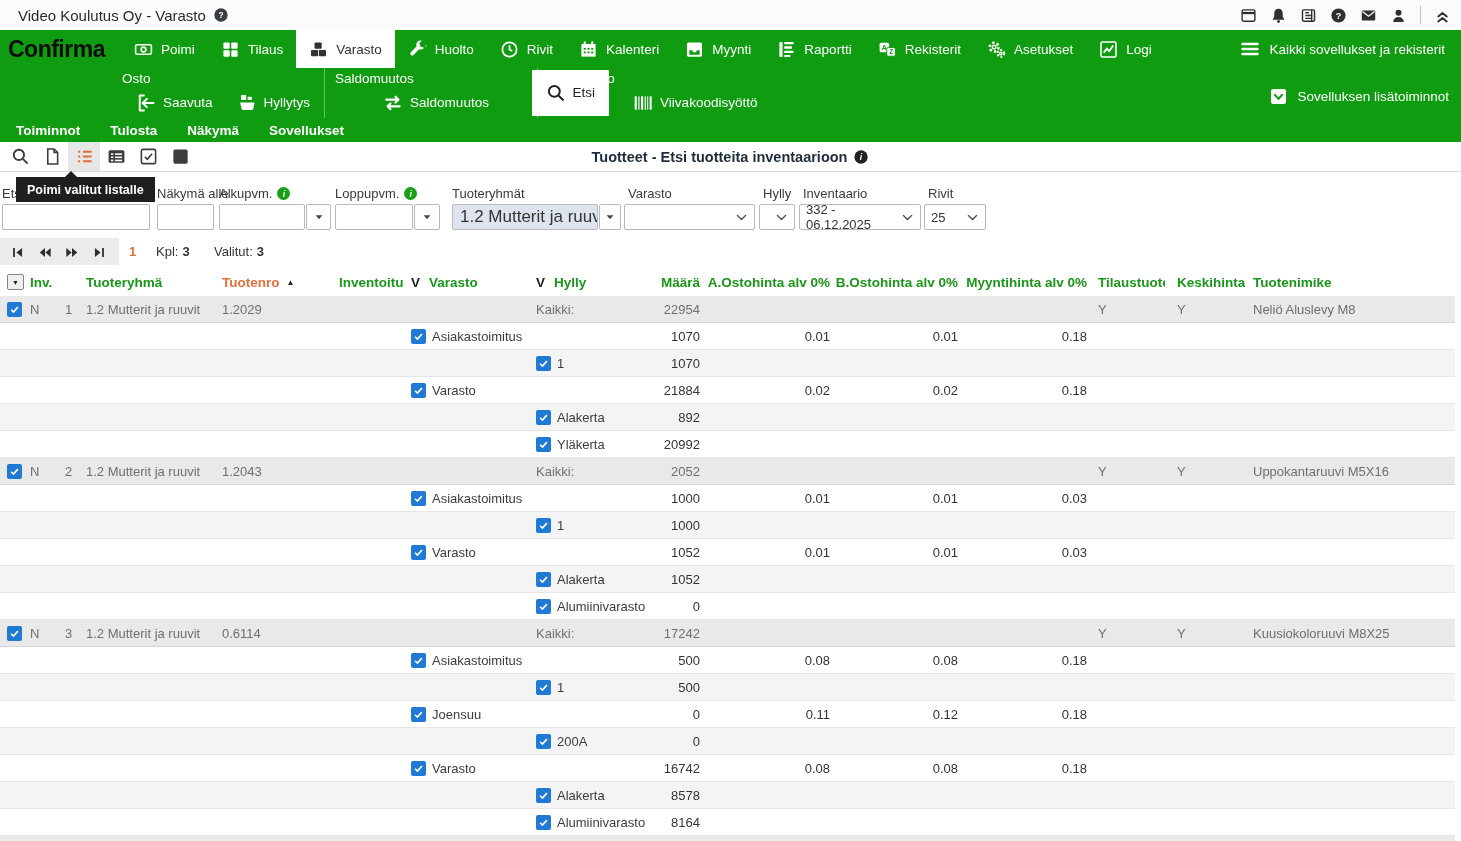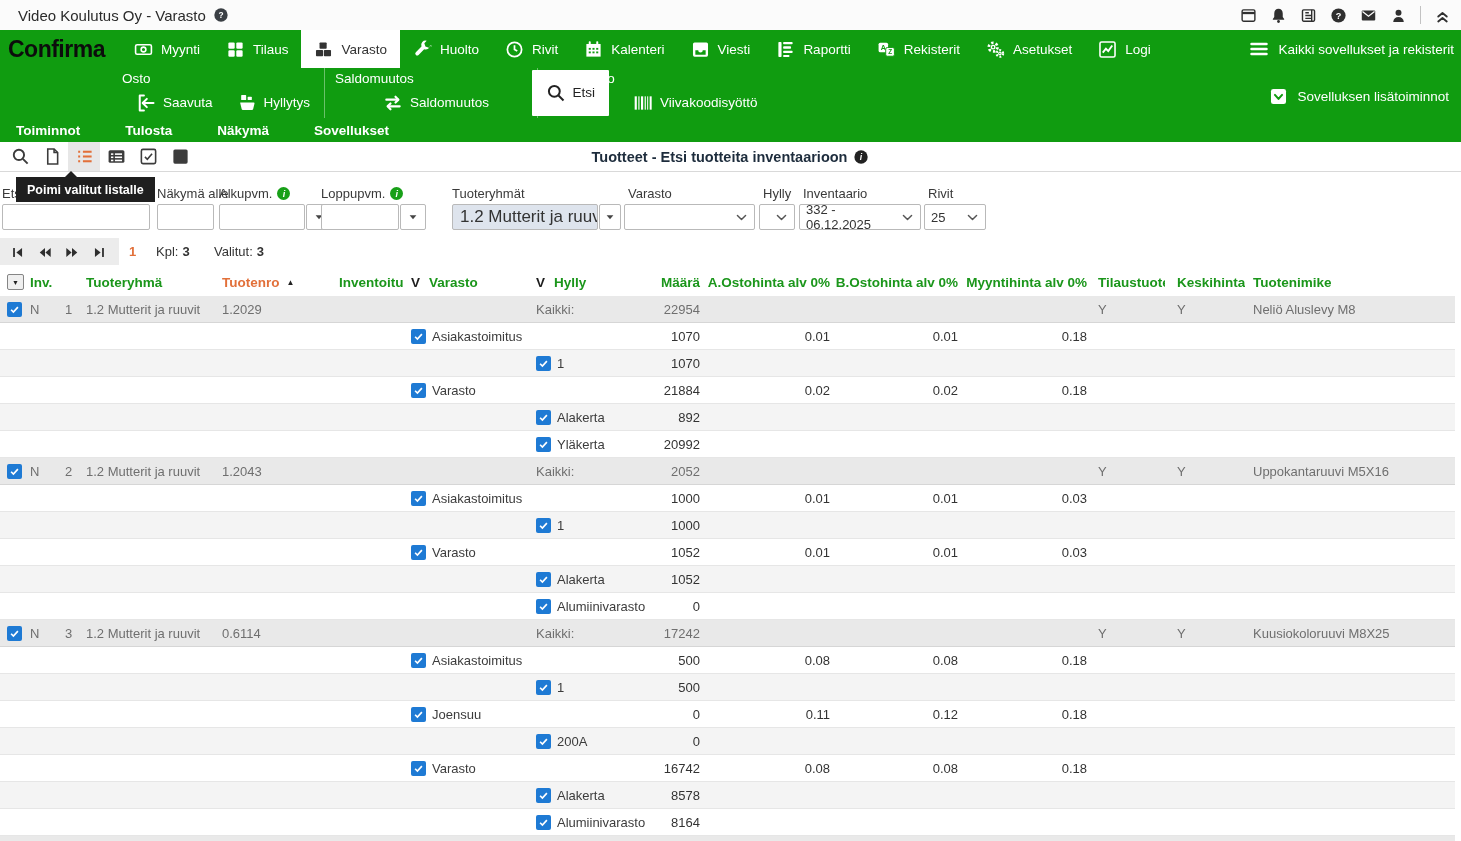--- a/index.html
+++ b/index.html
@@ -27,21 +27,21 @@
   .nav1{height:38px;background:var(--green);display:flex;align-items:stretch;position:relative}
   .brand{font-size:23px;font-weight:700;color:#0c0c0c;letter-spacing:-0.5px;
     display:flex;align-items:center;padding:0 16px 0 8px}
   .nav-items{display:flex;align-items:stretch}
   .nav-item{display:flex;align-items:center;gap:8px;padding:0 13px;color:#fff;
     font-size:13.5px;cursor:pointer;position:relative;white-space:nowrap}
   .nav-item .icon svg{width:19px;height:19px}
   .nav-item.active{background:#fff;color:#333}
   .nav-item.active::after{content:"";position:absolute;left:0;right:0;bottom:-4px;height:4px;background:#fff}
   .nav-right{margin-left:auto;display:flex;align-items:center;gap:9px;color:#fff;
-    font-size:13.5px;padding-right:7px;cursor:pointer;white-space:nowrap}
+    font-size:13.5px;padding-right:16px;cursor:pointer;white-space:nowrap}
   .nav-right .icon svg{width:20px;height:20px}
 
   
   .nav2{height:50px;background:var(--green);position:relative;display:flex;align-items:stretch}
   .sn-groups{display:flex;align-items:stretch}
   .sn-group{padding:3px 0 0 10px;border-left:1px solid rgba(255,255,255,.38)}
   .sn-group:first-child{margin-left:112px;border-left:none}
   .sn-group:nth-child(1){width:212px}
   .sn-group:nth-child(2){width:213px}
   .sn-group:nth-child(3){width:204px}
@@ -49,21 +49,21 @@
   .sn-label{color:#fff;font-size:13.5px;line-height:16px;height:18px}
   .sn-items{display:flex;align-items:center;justify-content:center;gap:24px;height:27px}
   .sn-item{display:flex;align-items:center;gap:7px;color:#fff;font-size:13.5px;cursor:pointer;white-space:nowrap}
   .sn-item .icon svg{width:20px;height:20px}
   .sn-item.active{background:#fff;color:#222;height:46px;margin-top:-20px;padding:0 14px;border-radius:1px}
   .sn-more{position:absolute;right:12px;bottom:12px;display:flex;align-items:center;gap:9px;
     color:#fff;font-size:13.5px;cursor:pointer}
   .sn-more .icon svg{width:19px;height:19px}
 
   
-  .menubar{height:24px;background:var(--green);display:flex;align-items:center;gap:45px;padding-left:16px}
+  .menubar{height:24px;background:var(--green);display:flex;align-items:center;gap:30px;padding-left:16px}
   .menu-item{color:#fff;font-size:13.5px;font-weight:600;cursor:pointer}
 
   
   .toolbar{height:30px;background:#fff;border-bottom:1px solid #d9d9d9;position:relative;
     display:flex;align-items:stretch;padding-left:4px}
   .tool{width:32px;height:29px;display:flex;align-items:center;justify-content:center;
     color:#3c3c3c;cursor:pointer}
   .tool svg{width:19px;height:19px}
   .tool.active{background:#e7e7e7;color:var(--orange)}
   .tb-center{position:absolute;left:50%;top:0;height:29px;transform:translateX(-50%);
@@ -86,21 +86,21 @@
     display:flex;align-items:center;justify-content:center;cursor:pointer}
   .dbtn svg{width:12px;height:12px}
   .selval{height:26px;border:1px solid #b9b9b9;border-radius:2px;background:#dee4ed;color:#333;
     font-size:17px;display:flex;align-items:center;padding:0 7px;white-space:nowrap;overflow:hidden}
   .select{height:26px;border:1px solid #b9b9b9;border-radius:2px;background:#fff;color:#333;
     font-size:13px;display:flex;align-items:center;padding:0 6px;cursor:pointer;position:relative}
   .select .chev{margin-left:auto}
   .select .chev svg{width:13px;height:13px}
   .info{width:13px;height:13px;border-radius:50%;background:#18a018;color:#fff;font-size:9px;
     font-weight:700;display:inline-flex;align-items:center;justify-content:center;font-style:italic}
-  .f1{left:2px}.f2{left:157px}.f3{left:219px}.f4{left:321px}.f5{left:452px}
+  .f1{left:2px}.f2{left:157px}.f3{left:219px}.f4{left:335px}.f5{left:452px}
   .f6{left:624px}.f7{left:759px}.f8{left:799px}.f9{left:924px}
   .f1 .inp{width:148px}.f2 .inp{width:57px}
   .f3 .inp{width:86px}.f3 .dbtn{width:25px}
   .f4 .inp{width:78px}.f4 .dbtn{width:26px}
   .f5 .selval{width:146px}.f5 .dbtn{width:22px}
   .f6 .select{width:131px}.f7 .select{width:36px}.f8 .select{width:122px}.f9 .select{width:62px}
 
   
   .pagerow{height:33px;position:relative}
   .pg-strip{position:absolute;left:0;top:3px;width:119px;height:27px;background:#ececec;
@@ -203,21 +203,21 @@
 <div class="nav1">
   <div class="brand">Confirma</div>
   <div class="nav-items" id="nav-items">
       <div class="nav-item">
         <span class="icon">
           <svg viewBox="0 0 24 24" fill="none" stroke="currentColor" stroke-width="2">
             <rect x="2" y="6" width="20" height="12" rx="2"></rect>
             <circle cx="12" cy="12" r="3"></circle>
           </svg>
         </span>
-        <span class="lbl">Myynti</span>
+        <span class="lbl">Poimi</span>
       </div>
       <div class="nav-item">
         <span class="icon">
           <svg viewBox="0 0 24 24" fill="currentColor">
             <rect x="3" y="3" width="8" height="8" rx="1.5"></rect>
             <rect x="13" y="3" width="8" height="8" rx="1.5"></rect>
             <rect x="3" y="13" width="8" height="8" rx="1.5"></rect>
             <rect x="13" y="13" width="8" height="8" rx="1.5"></rect>
           </svg>
         </span>
@@ -268,21 +268,21 @@
         </span>
         <span class="lbl">Kalenteri</span>
       </div>
       <div class="nav-item">
         <span class="icon">
           <svg viewBox="0 0 24 24">
             <rect x="2.5" y="3" width="19" height="18" rx="2" fill="currentColor"></rect>
             <path d="M5.5 13h3.6a2.9 2.9 0 0 0 5.8 0h3.6v5.5h-13z" fill="var(--green)"></path>
           </svg>
         </span>
-        <span class="lbl">Viesti</span>
+        <span class="lbl">Myynti</span>
       </div>
       <div class="nav-item">
         <span class="icon">
           <svg viewBox="0 0 24 24" fill="currentColor">
             <rect x="3" y="2.5" width="4" height="19" rx="1"></rect>
             <rect x="9" y="2.5" width="12" height="3" rx="1"></rect>
             <rect x="9" y="8" width="10" height="3" rx="1"></rect>
             <rect x="9" y="13.5" width="12" height="3" rx="1"></rect>
             <rect x="9" y="19" width="8" height="2.5" rx="1"></rect>
           </svg>

